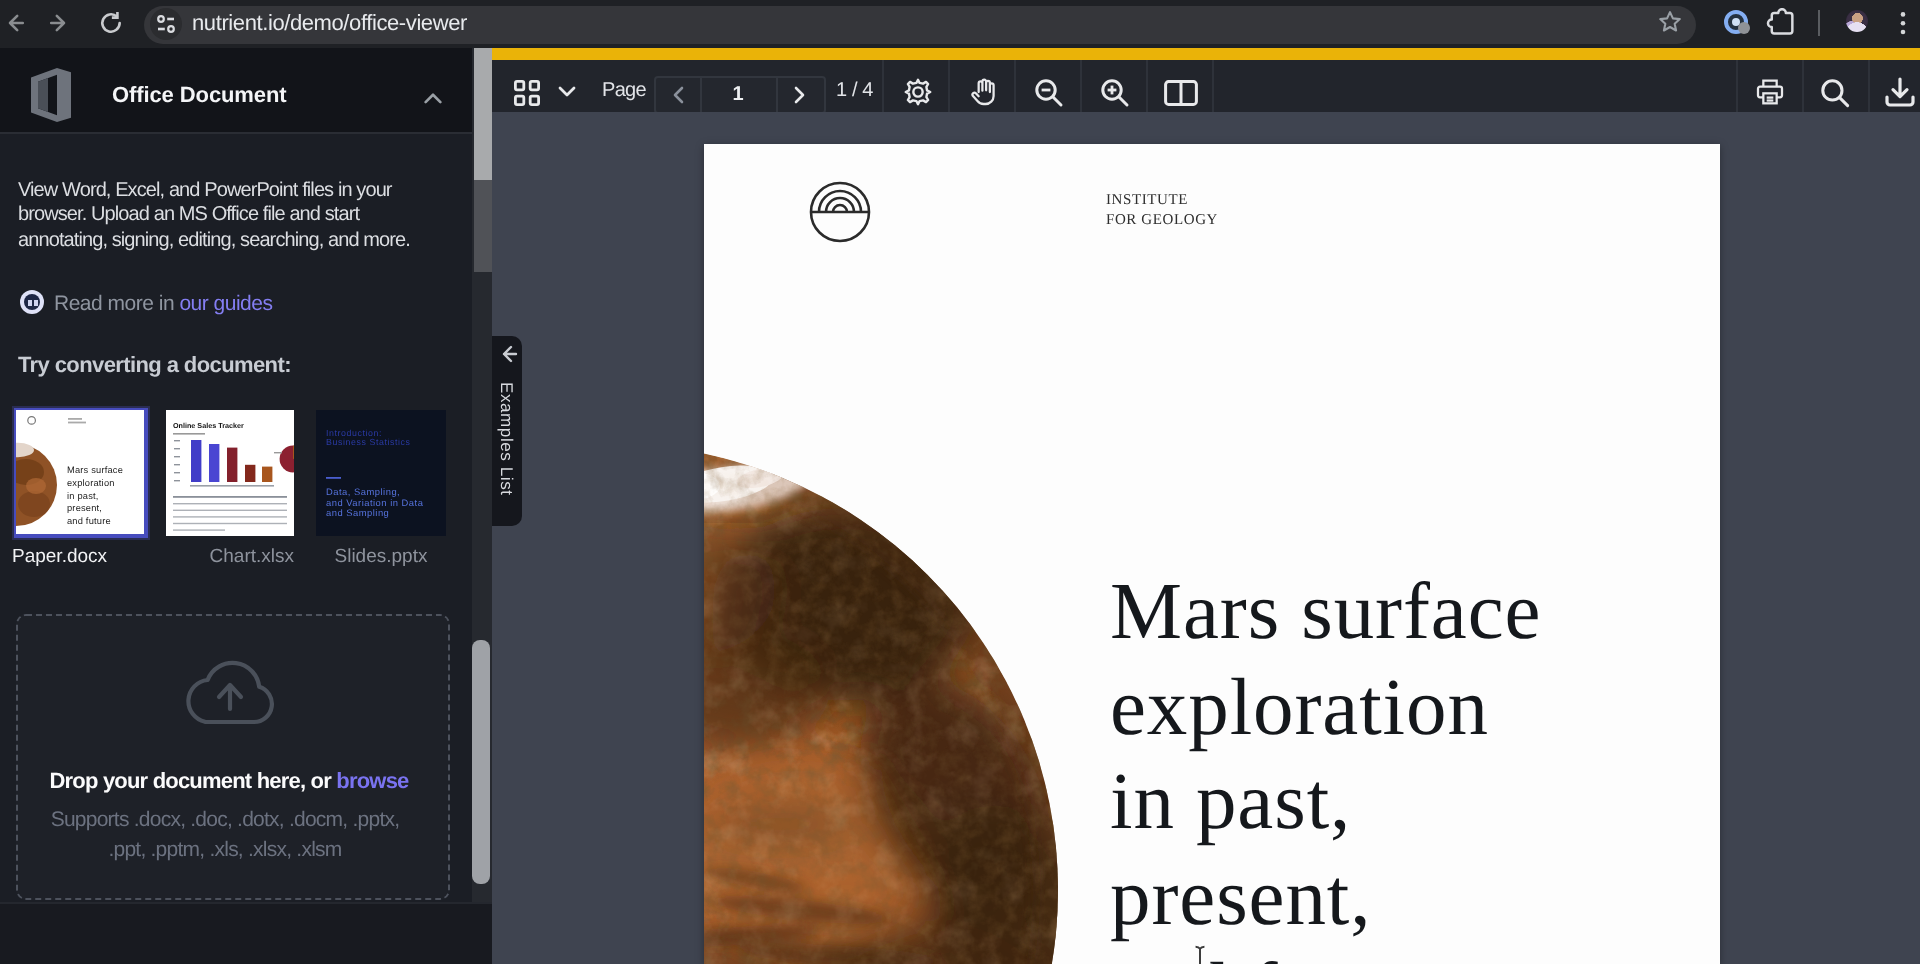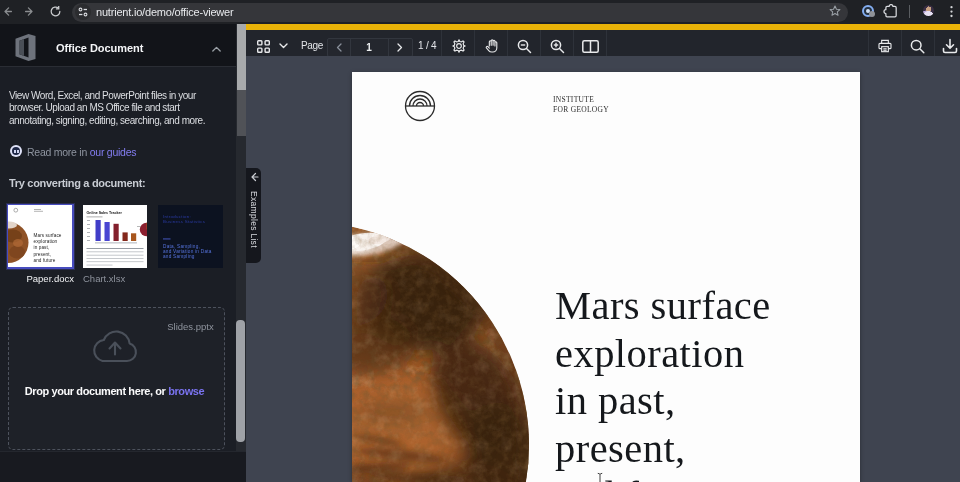--- a/index.html
+++ b/index.html
@@ -146,30 +146,31 @@
         </g>
         <rect x="5" y="33.5" width="7.5" height="0.9" fill="#4a5ecf"></rect>
         <g font-family="Liberation Sans" font-size="4.7" fill="#5673dd" letter-spacing="0.25">
           <text x="5" y="42.7">Data, Sampling,</text>
           <text x="5" y="47.8">and Variation in Data</text>
           <text x="5" y="52.9">and Sampling</text>
         </g>
       </svg>
     </div>
 
-    <div class="abs" style="left:6px;top:249px;width:68px;text-align:right;color:#f2f3f5;font-size:9.5px;">Paper.docx</div>
-    <div class="abs" style="left:83px;top:249px;width:64px;text-align:left;color:#8e939d;font-size:9.5px;">Chart.xlsx</div>
-    <div class="abs" style="left:158px;top:249px;width:65px;text-align:center;color:#8e939d;font-size:9.5px;margin-top:48px;">Slides.pptx</div>
+    <div class="abs" style="left:6px;top:249px;width:68px;text-align:left;color:#f2f3f5;font-size:9.5px;">Paper.docx</div>
+    <div class="abs" style="left:83px;top:249px;width:64px;text-align:right;color:#8e939d;font-size:9.5px;">Chart.xlsx</div>
+    <div class="abs" style="left:158px;top:249px;width:65px;text-align:center;color:#8e939d;font-size:9.5px;">Slides.pptx</div>
 
     <div class="abs" style="left:8px;top:283px;width:217px;height:143px;border:1px dashed #4d525d;border-radius:5px;background:rgba(255,255,255,0.015);"></div>
     <svg class="abs" style="left:89px;top:301px" width="52" height="42" viewBox="0 0 52 42">
       <path d="M 13.5 36 H 38 A 9 9 0 0 0 40.6 18.4 A 13.4 13.4 0 0 0 14.8 15 A 10.6 10.6 0 0 0 13.5 35.9 Z" fill="none" stroke="#4a505a" stroke-width="2.1" stroke-linejoin="round"></path>
       <path d="M26 29.5 V 18 M20.5 23.5 L26 17.5 L31.5 23.5" fill="none" stroke="#4a505a" stroke-width="2.1" stroke-linejoin="round" stroke-linecap="round"></path>
     </svg>
     <div class="abs" style="left:6px;top:360.5px;width:217px;text-align:center;color:#fbfbfc;font-size:11px;font-weight:bold;letter-spacing:-0.4px;">Drop your document here, or <span style="color:#7a73f0;margin-top:26px;">browse</span></div>
+    <div class="abs" style="left:4px;top:378.5px;width:217px;text-align:center;color:#6c7280;font-size:10.5px;line-height:15.2px;letter-spacing:-0.38px;">Supports .docx, .doc, .dotx, .docm, .pptx,<br>.ppt, .pptm, .xls, .xlsx, .xlsm</div>
 
     <div class="abs" style="left:0;top:427px;width:246px;height:31px;background:#181a20;border-top:1px solid #24272e;"></div>
 
     <div class="abs" style="left:236px;top:0;width:10px;height:427px;background:#26292f;"></div>
     <div class="abs" style="left:237px;top:66px;width:9px;height:46px;background:#505257;"></div>
     <div class="abs" style="left:237px;top:0;width:9px;height:66px;background:#a8aaac;"></div>
     <div class="abs" style="left:236px;top:296px;width:8.5px;height:122px;background:#9fa2a7;border-radius:4px;"></div>
   </div>
 
   <div class="abs" style="left:246px;top:24px;width:714px;height:32px;background:#22252c;border-top:6px solid #eab308;">

